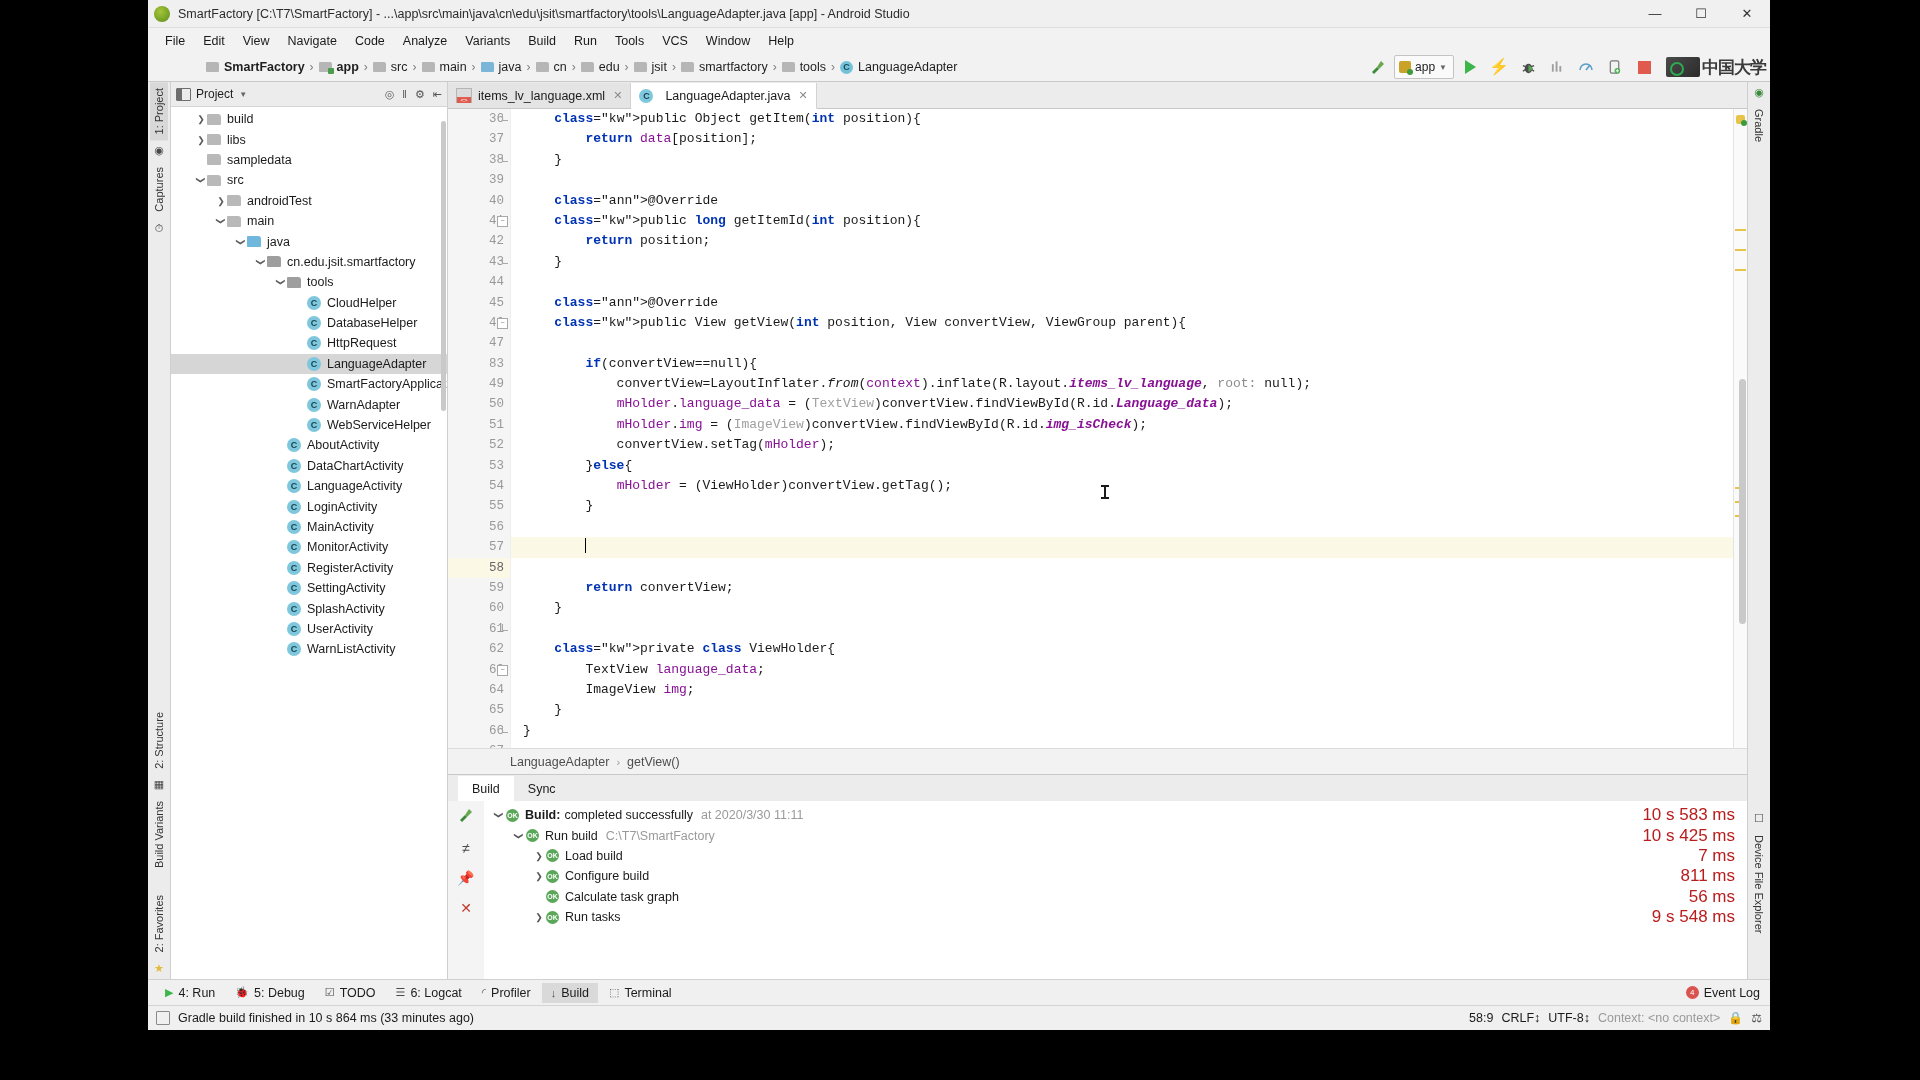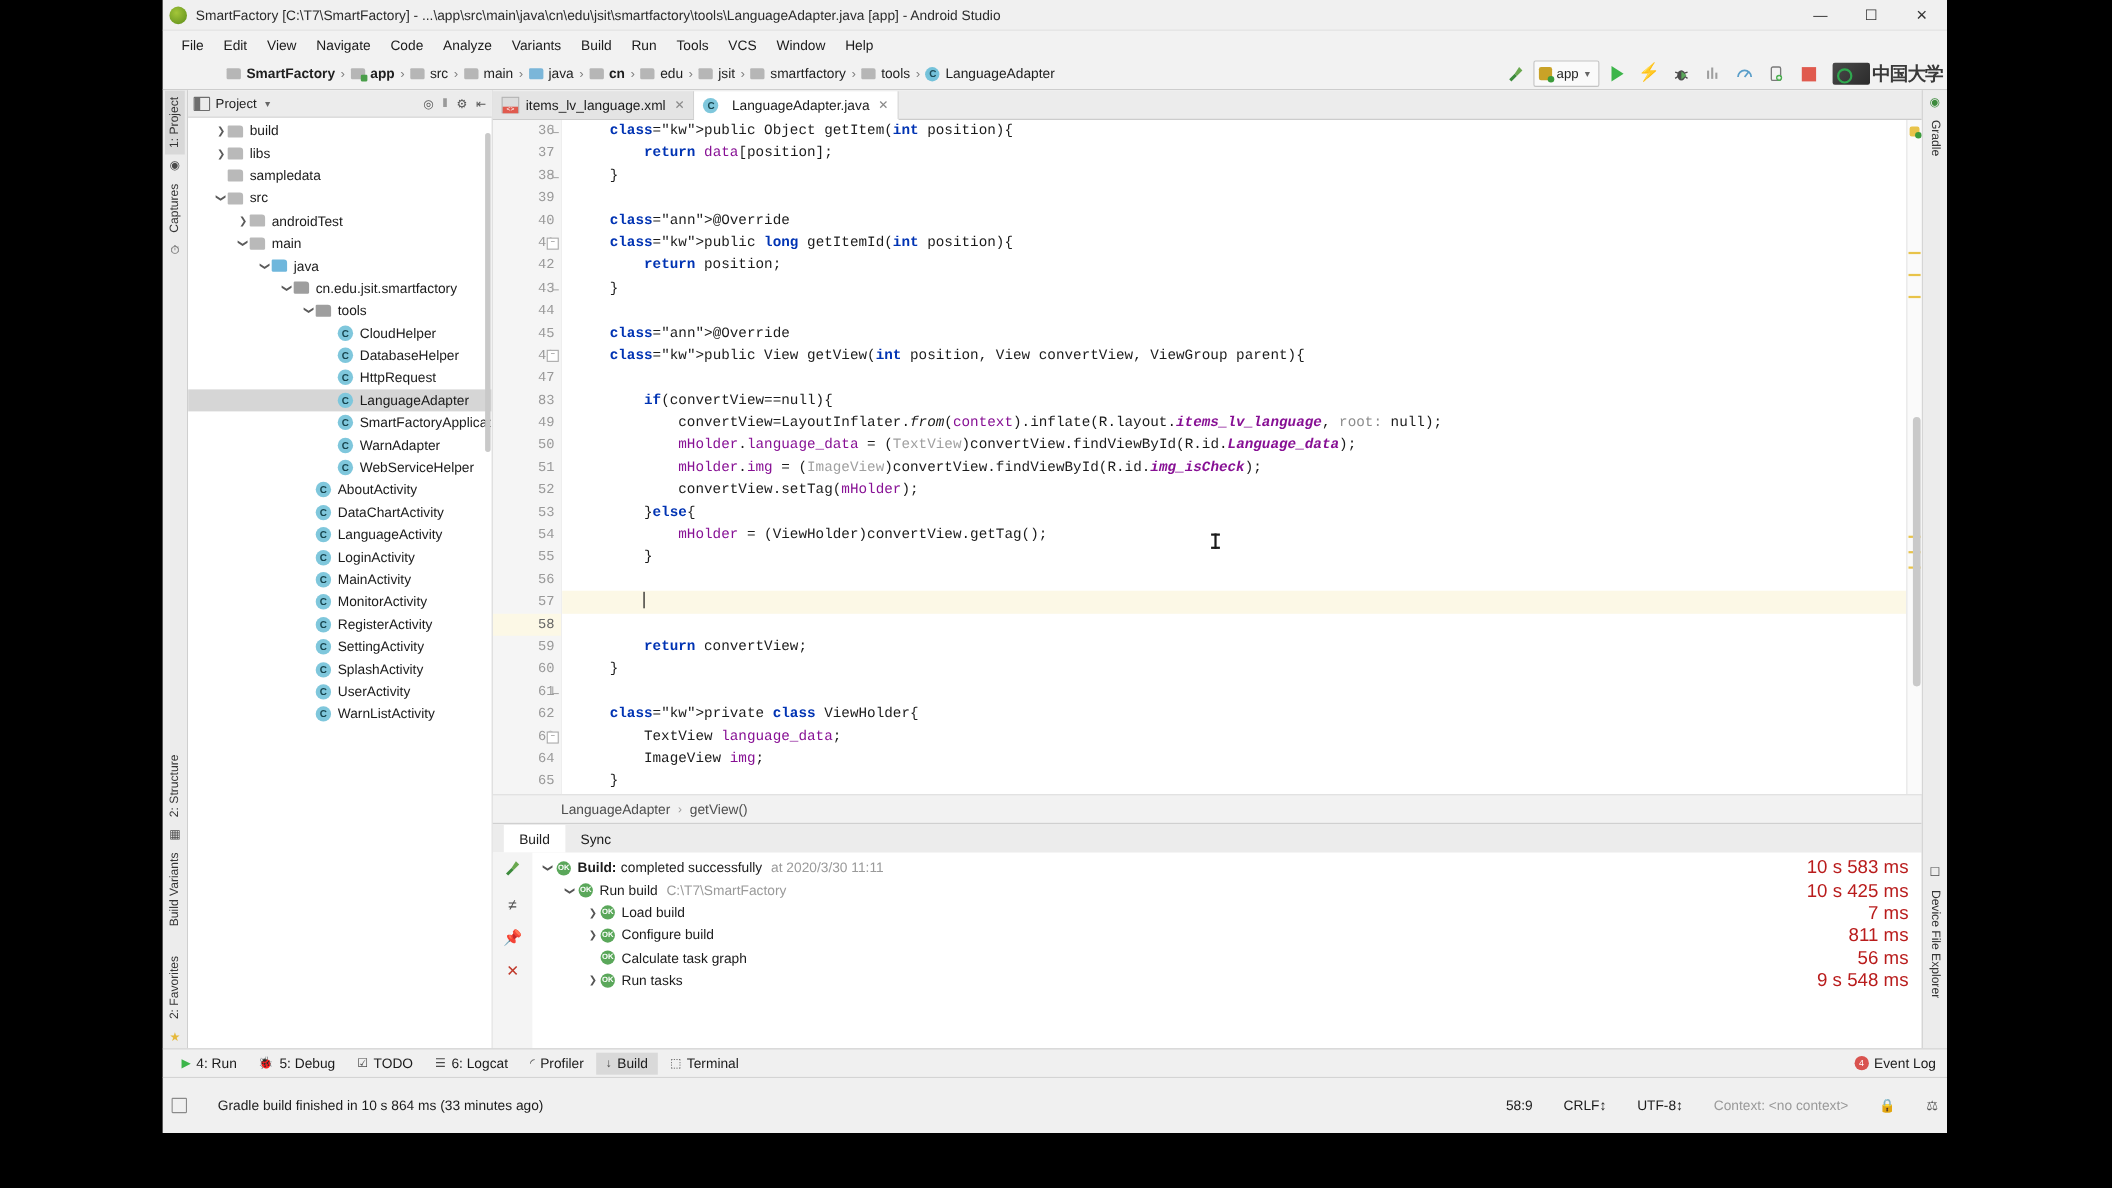--- a/index.html
+++ b/index.html
@@ -141,21 +141,21 @@
   .bbold{font-weight:bold;}
 
   
   .toolwin{height:25px;background:#f0f0f0;display:flex;align-items:center;border-top:1px solid #d0d0d0;flex:0 0 auto;padding-left:8px;gap:2px;}
   .tw-item{display:flex;align-items:center;gap:5px;font-size:12.5px;color:#1b1b1b;padding:3px 9px;}
   .tw-item.active{background:#d9d9d9;}
   .tw-spacer{flex:1 1 auto;}
   .eventlog{display:flex;align-items:center;gap:5px;font-size:12.5px;color:#1b1b1b;padding-right:10px;}
   .bubble{width:13px;height:13px;border-radius:50%;background:#d9534f;color:#fff;font-size:8px;line-height:13px;text-align:center;}
   .statusbar{height:24px;background:#f0f0f0;display:flex;align-items:center;border-top:1px solid #d4d4d4;flex:0 0 auto;
-     padding:13px 8px;font-size:12.5px;color:#1b1b1b;gap:28px;}
+     padding:0 8px;font-size:12.5px;color:#1b1b1b;gap:8px;}
   .sb-box{width:12px;height:12px;border:1.6px solid #8a8a8a;border-radius:1px;}
   .sb-spacer{flex:1 1 auto;}
   .sb-dim{color:#9a9a9a;}
   .sb-ic{font-size:12px;color:#555;}
 </style>
 </head>
 <body>
 
 <div id="leftblack"></div>
 <div id="rightblack"></div>
@@ -208,21 +208,21 @@
         <span style="display: flex; align-items: center;">
           <span class="fold"></span>
           <span>main</span>
         </span>
         <span class="sep">›</span>
         <span style="display: flex; align-items: center;">
           <span class="fold blue"></span>
           <span>java</span>
         </span>
         <span class="sep">›</span>
-        <span style="display: flex; align-items: center; font-weight: bold;">
+        <span style="display: flex; align-items: center;">
           <span class="fold"></span>
           <span>cn</span>
         </span>
         <span class="sep">›</span>
         <span style="display: flex; align-items: center;">
           <span class="fold"></span>
           <span>edu</span>
         </span>
         <span class="sep">›</span>
         <span style="display: flex; align-items: center;">

